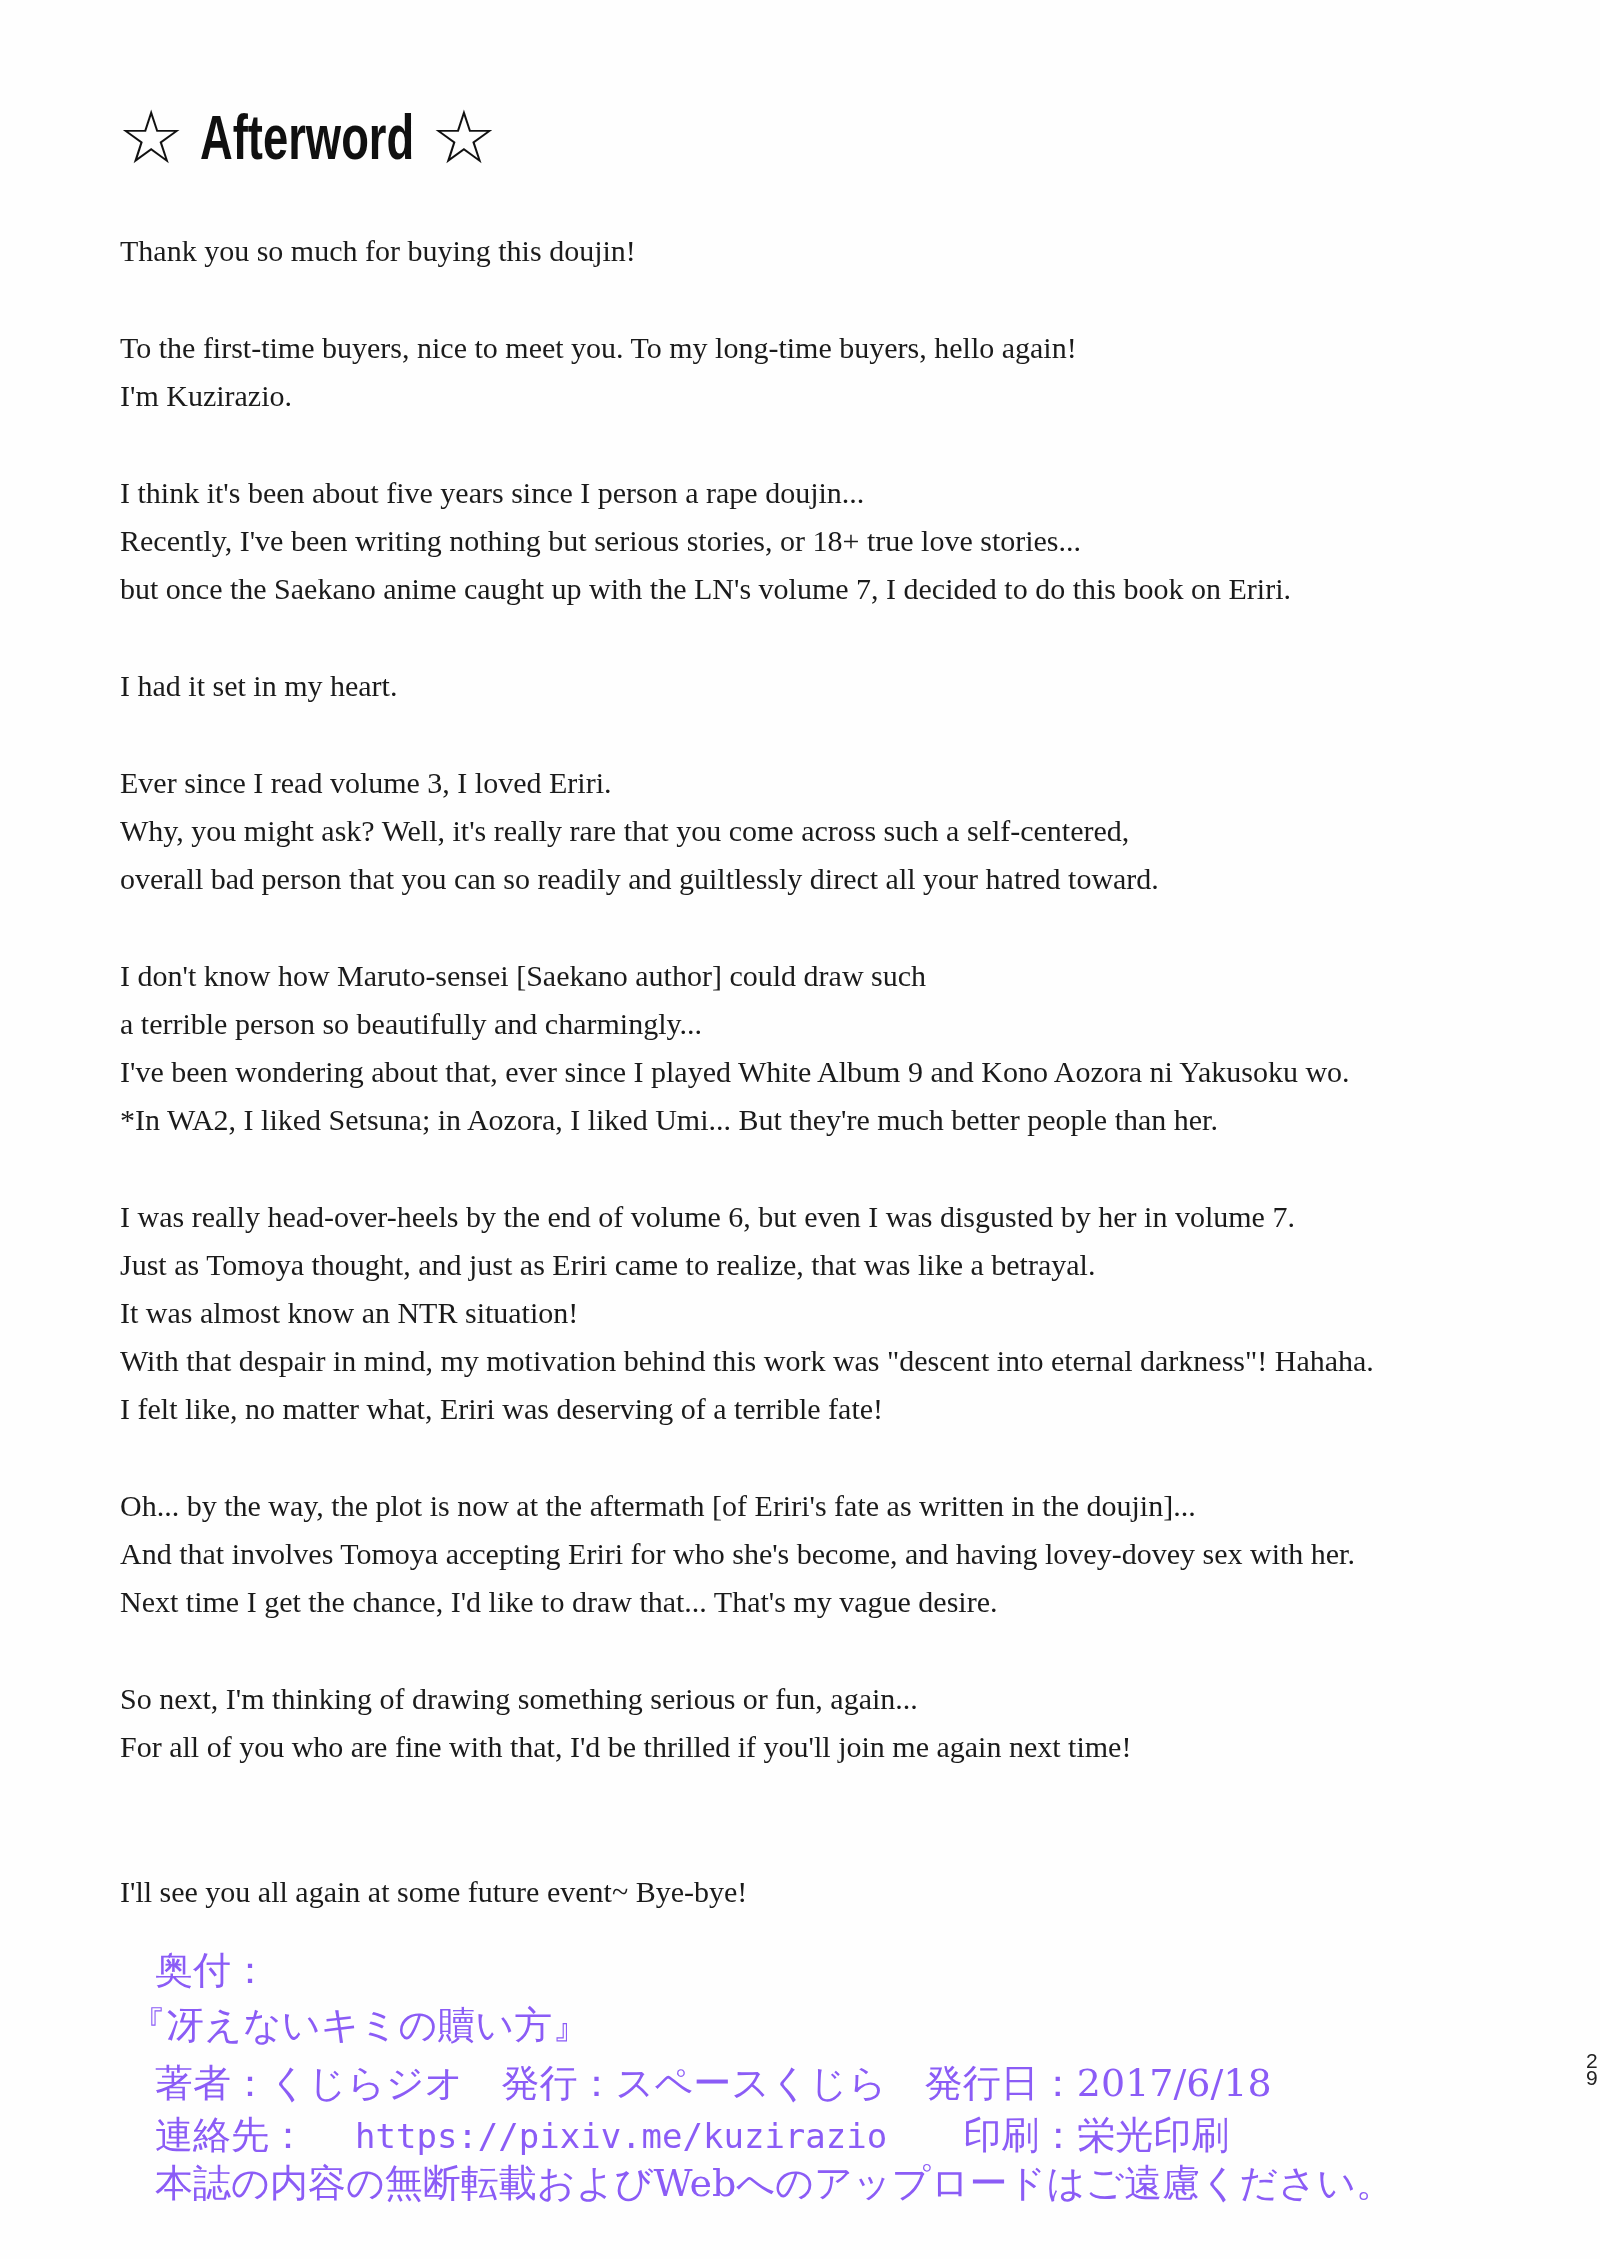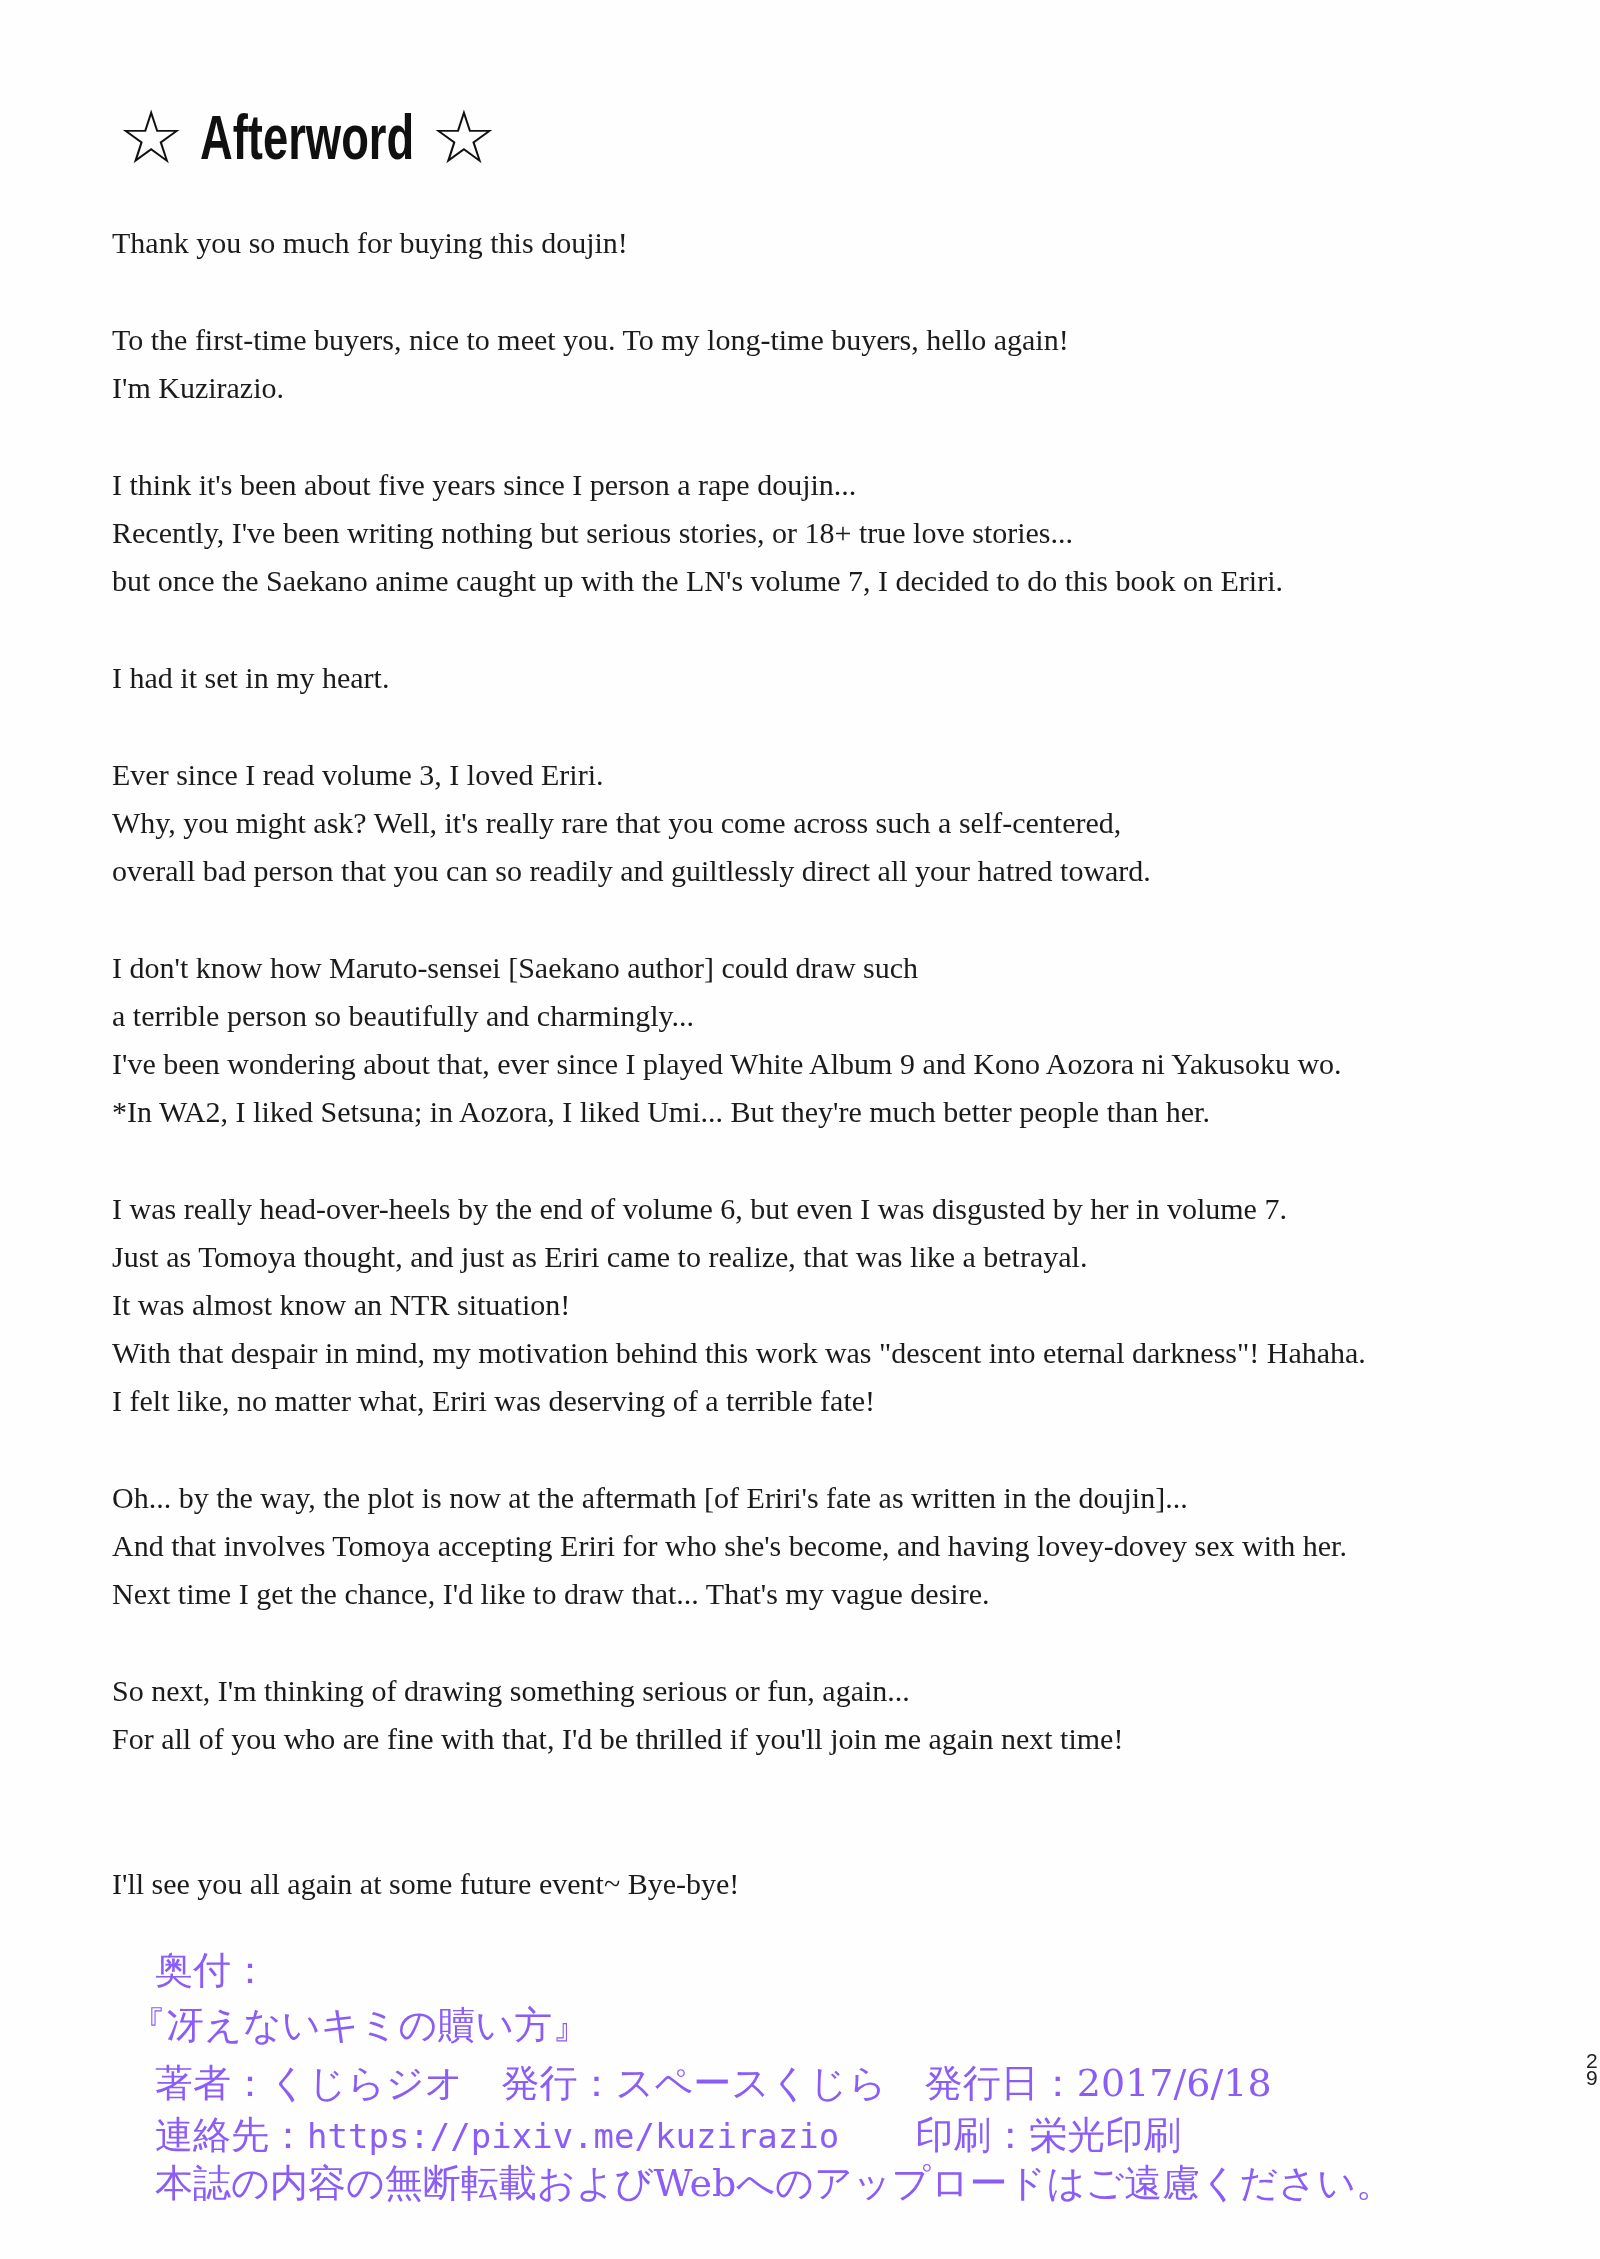--- a/index.html
+++ b/index.html
@@ -36,41 +36,42 @@
     letter-spacing: 0px;
     transform: scaleX(0.72);
     transform-origin: left center;
     margin-right: -83px;
     white-space: nowrap;
   }
   
   .para {
     position: absolute;
     left: 112px;
-    margin: 0;
+    margin: 8px;
     font-size: 30px;
     line-height: 48px;
     white-space: nowrap;
     color: #1b1b1b;
   }
   .para .line { display: block; }
   
   .colophon-line {
     position: absolute;
     left: 155px;
     font-family: "DejaVu Serif", "Liberation Serif", serif;
     font-size: 38px;
     line-height: 52px;
     color: #8b5cf6;
     white-space: nowrap;
   }
   .colophon-line.book-title { left: 128px; }
   .colophon-line .url {
     font-family: "DejaVu Sans Mono", "Liberation Mono", monospace;
     font-size: 34px;
+    margin-left: 48px;
   }
   
   .page-number {
     position: absolute;
     left: 1586px;
     top: 2052px;
     font-family: "Liberation Sans", sans-serif;
     font-size: 21px;
     line-height: 17px;
     color: #222222;

